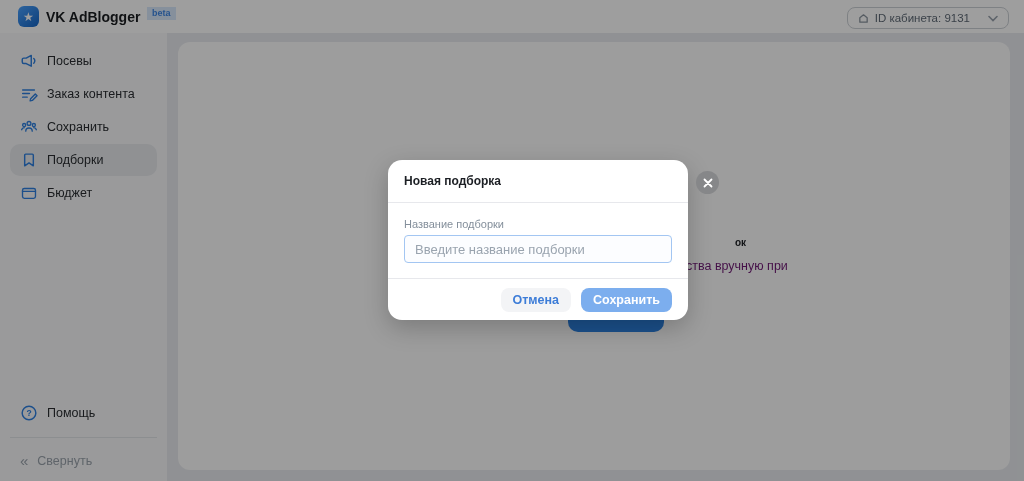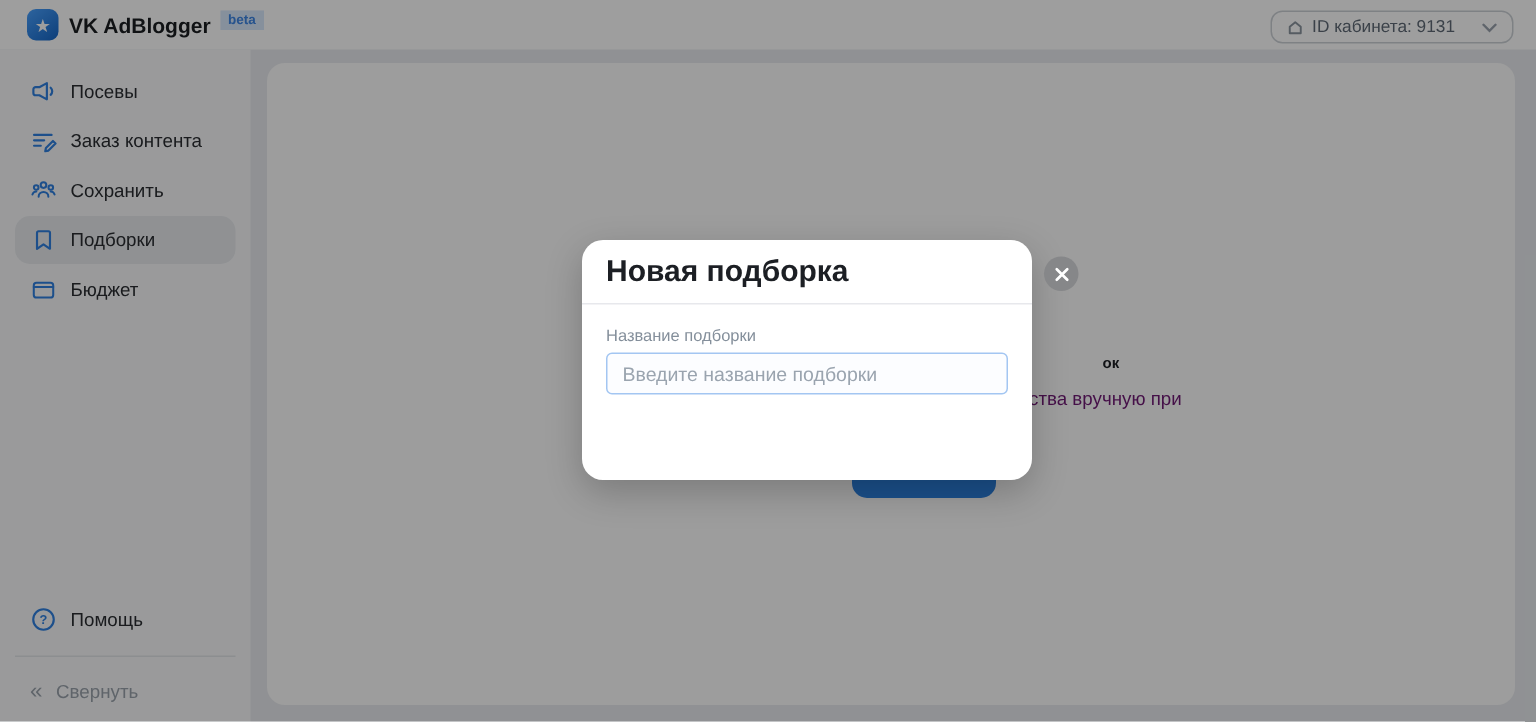--- a/index.html
+++ b/index.html
@@ -40,21 +40,21 @@
   .frag-subtext { position:absolute; left:508px; top:217px; font-size:12.5px; color:#701a75; }
   .bg-primary-btn { position:absolute; left:390px; top:256px; width:96px; height:34px; border-radius:10px; background:#2d81e0; }
 
   
   .overlay { position:absolute; inset:0; background:rgba(0,0,0,0.38); z-index:5; }
 
   
   .modal { position:absolute; left:388px; top:160px; width:300px; height:160px; background:#ffffff; border-radius:14px;
            box-shadow:0 8px 24px rgba(0,0,0,0.22); z-index:10; display:flex; flex-direction:column; }
   .modal-header { height:43px; padding:0 16px; display:flex; align-items:center; border-bottom:1px solid #e7e8ec; }
-  .modal-title { font-size:20px; font-weight:700; color:#1c1f24; }
+  .modal-title { font-size:12px; font-weight:700; color:#1c1f24; }
   .modal-body { flex:1; padding:15px 16px 0; }
   .field-label { font-size:11px; color:#848f9b; margin-bottom:5px; }
   .field-input { width:100%; height:28px; border:1.5px solid #a3c6f2; border-radius:4px; background:#fcfdff;
                  padding:0 10px; font-size:13px; color:#1c1f24; outline:none; font-family:inherit; }
   .field-input::placeholder { color:#9aa4af; }
   .modal-footer { height:42px; border-top:1px solid #e7e8ec; display:flex; justify-content:flex-end; align-items:center;
                   gap:10px; padding:0 16px; }
   .btn { border:none; border-radius:8px; font-size:12.5px; font-weight:600; padding:5px 12px; cursor:pointer; font-family:inherit; }
   .btn-cancel { background:#f3f4f6; color:#3d7dd8; }
   .btn-save { background:#7caeee; color:#ffffff; }
@@ -147,20 +147,24 @@
   <div class="overlay"></div>
 
   <div class="modal">
     <div class="modal-header">
       <div class="modal-title">Новая подборка</div>
     </div>
     <div class="modal-body">
       <div class="field-label">Название подборки</div>
       <input class="field-input" type="text" value="" placeholder="Введите название подборки" style="">
     </div>
+    <div class="modal-footer">
+      <button class="btn btn-cancel">Отмена</button>
+      <button class="btn btn-save">Сохранить</button>
+    </div>
   </div>
   <div class="modal-close">
     <svg width="10" height="10" viewBox="0 0 10 10" stroke="#ffffff" stroke-width="1.8" stroke-linecap="round">
         <path d="M1.5 1.5 8.5 8.5M8.5 1.5 1.5 8.5"></path>
       </svg>
   </div>
 
 </div>
 
 </body></html>

